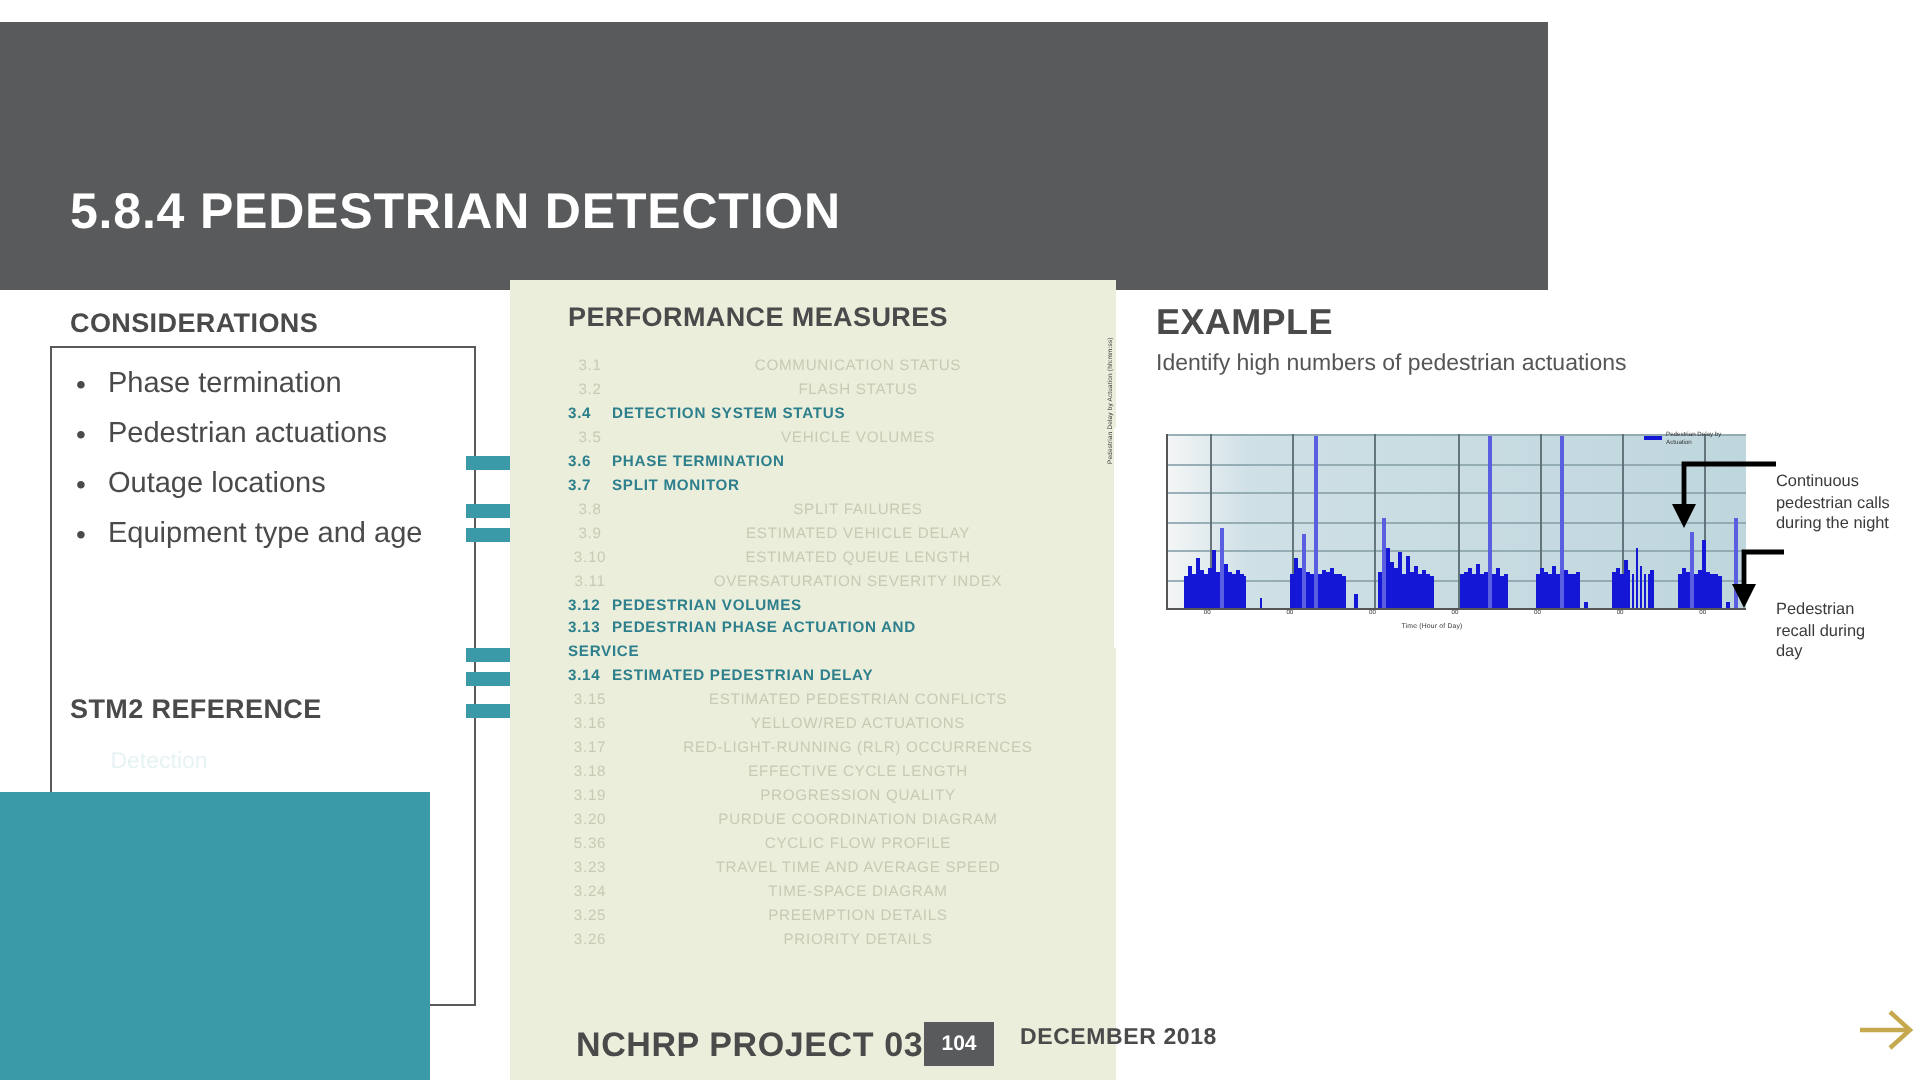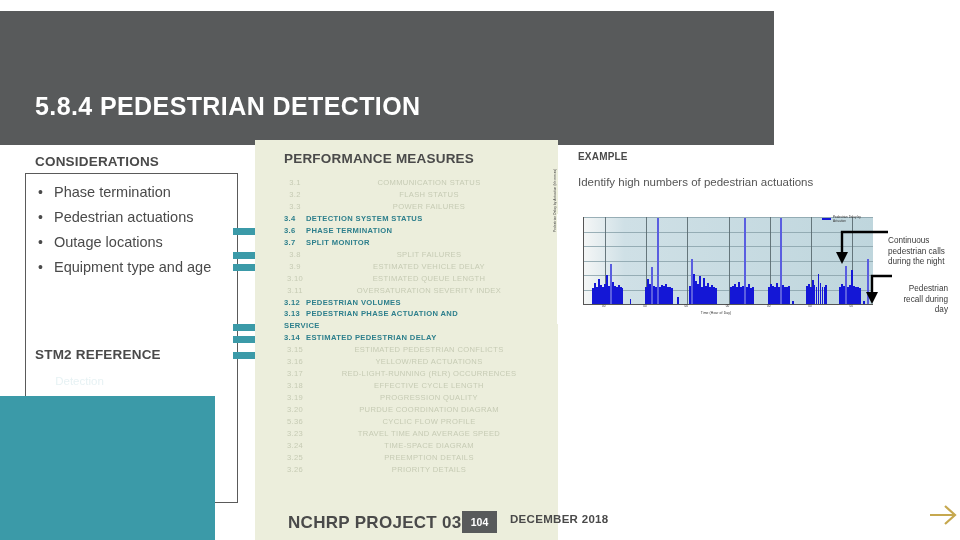--- a/index.html
+++ b/index.html
@@ -69,21 +69,21 @@
   .pm-row{display:flex;white-space:nowrap;}
   .pm-num{width:22px;flex:0 0 22px;}
   .pm-lbl{flex:1;}
   .pm-row.off{color:#c6cbb4;text-align:center;}
   .pm-row.on{color:#2d7f8c;font-weight:bold;}
   .pm-cont{color:#2d7f8c;font-weight:bold;padding-left:0px;}
 
   
   .ex-heading{
     position:absolute;left:578px;top:151px;
-    font-size:10px;font-weight:bold;color:#4a4a4a;letter-spacing:.2px;
+    font-size:18px;font-weight:bold;color:#4a4a4a;letter-spacing:.2px;
   }
   .ex-sub{
     position:absolute;left:578px;top:176px;
     font-size:11.5px;color:#555;white-space:nowrap;
   }
 
   
   .chart-wrap{
     position:absolute;left:557px;top:214px;width:318px;height:110px;
     background:#ffffff;
@@ -115,21 +115,21 @@
     position:absolute;right:2px;top:2px;display:flex;align-items:flex-start;gap:2px;
   }
   .legend-sw{width:9px;height:2.4px;background:#1417d6;margin-top:1.6px;flex:0 0 9px;}
   .legend-tx{font-size:3.1px;color:#333;line-height:3.8px;max-width:40px;}
 
   
   .anno{
     position:absolute;font-size:8.2px;color:#3a3a3a;line-height:10.5px;width:60px;
   }
   .anno1{left:888px;top:236px;}
-  .anno2{left:888px;top:284px;text-align:right;}
+  .anno2{left:888px;top:300px;}
   .arrow-svg{position:absolute;left:820px;top:228px;}
 
   
   .footer-left{
     position:absolute;left:288px;top:513px;
     font-size:17px;font-weight:bold;color:#4a4a4a;letter-spacing:.3px;
   }
   .footer-page{
     position:absolute;left:462px;top:511px;width:35px;height:22px;
     background:#585a5b;color:#fff;font-size:10.5px;font-weight:bold;
@@ -188,27 +188,27 @@
   <div class="pm-heading">PERFORMANCE MEASURES</div>
   <div class="pm-list">
       <div class="pm-row off">
         <div class="pm-num">3.1</div>
         <div class="pm-lbl">COMMUNICATION STATUS</div>
       </div>
       <div class="pm-row off">
         <div class="pm-num">3.2</div>
         <div class="pm-lbl">FLASH STATUS</div>
       </div>
-      <div class="pm-row off">
-        <div class="pm-num">3.3</div>
-        <div class="pm-lbl">POWER FAILURES</div>
-      </div>
       <div class="pm-row on">
         <div class="pm-num">3.4</div>
         <div class="pm-lbl">DETECTION SYSTEM STATUS</div>
+      </div>
+      <div class="pm-row off">
+        <div class="pm-num">3.5</div>
+        <div class="pm-lbl">VEHICLE VOLUMES</div>
       </div>
       <div class="pm-row on">
         <div class="pm-num">3.6</div>
         <div class="pm-lbl">PHASE TERMINATION</div>
       </div>
       <div class="pm-row on">
         <div class="pm-num">3.7</div>
         <div class="pm-lbl">SPLIT MONITOR</div>
       </div>
       <div class="pm-row off">

